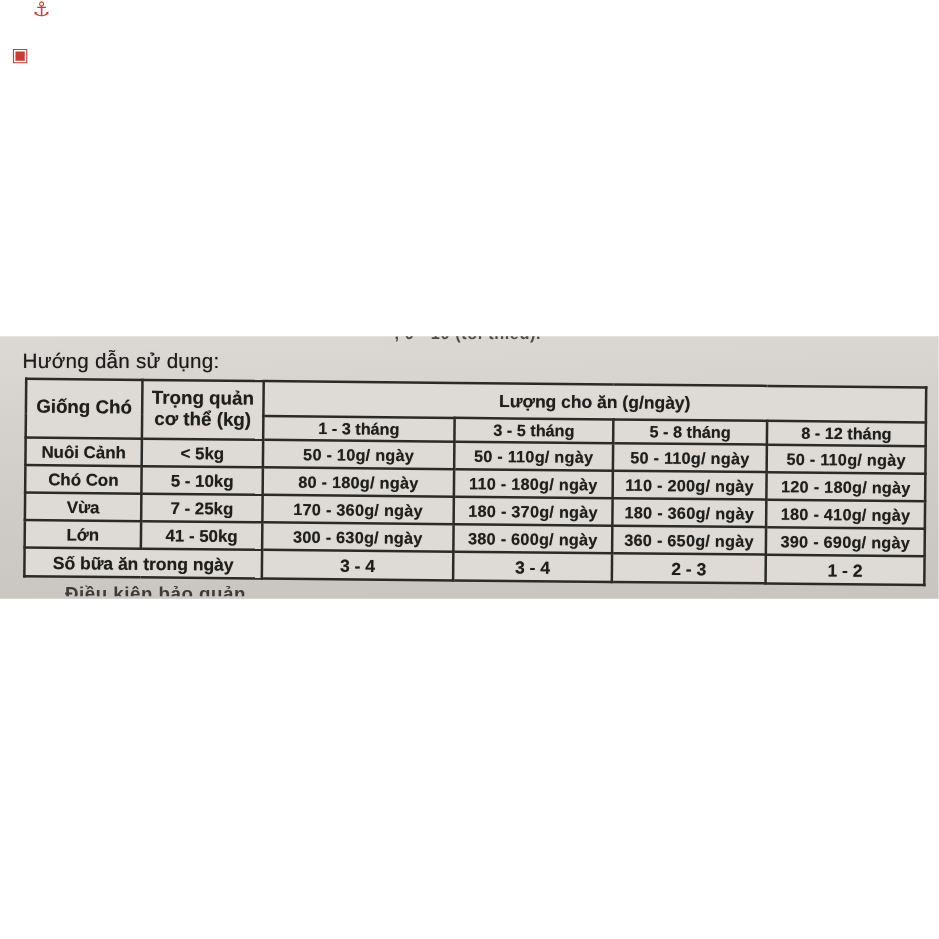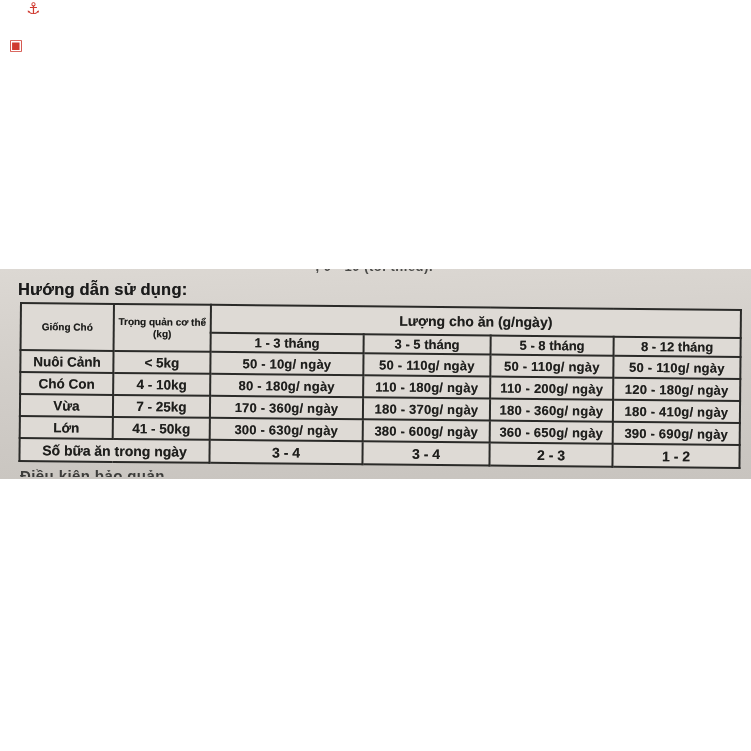--- a/index.html
+++ b/index.html
@@ -25,21 +25,21 @@
   
   .top-fragment{
     position:absolute;left:298px;top:0;height:9px;width:230px;overflow:hidden;
   }
   .top-fragment span{
     display:block;margin-top:-10px;
     font-size:13px;font-weight:700;color:#4a4a48;letter-spacing:.5px;white-space:nowrap;
   }
   .band-title{
     position:absolute;left:18px;top:11px;
-    font-size:16.5px;font-weight:700;color:#1b1b1b;letter-spacing:.2px;
+    font-size:16.5px;font-weight:400;color:#1b1b1b;letter-spacing:.2px;
     text-shadow:0 0 .6px rgba(27,27,27,.6);
     text-align:center;
   }
   
   .table-wrap{
     position:absolute;left:20px;top:33px;
     transform:rotate(.55deg);transform-origin:0 0;
   }
   table.guide{
     border-collapse:collapse;table-layout:fixed;width:720px;
@@ -48,33 +48,33 @@
   table.guide td,table.guide th{
     border:2px solid #2a2a28;
     background:#dedad5;
     text-align:center;vertical-align:middle;
     padding:0;color:#1e1e1c;font-weight:700;
   }
   .r-h1{height:28px;}
   .r-h2{height:19px;}
   .r-d{height:22px;}
   .r-last{height:23px;}
-  .fs-head{font-size:10px;line-height:1.12;}
+  .fs-head{font-size:15px;line-height:1.12;}
   .fs-span{font-size:14px;}
   .fs-month{font-size:13px;}
   .fs-breed{font-size:13.5px;margin-top:32px;}
   .fs-amount{font-size:13px;letter-spacing:.2px;}
   .fs-meals{font-size:14px;}
   
   .bottom-fragment{
     position:absolute;left:20px;top:198px;height:10px;width:420px;overflow:hidden;
   }
   .bottom-fragment span{
     display:block;
-    font-size:15px;font-weight:700;color:#3c3c3a;letter-spacing:.4px;white-space:nowrap;
+    font-size:15px;font-weight:700;color:#3c3c3a;letter-spacing:.4px;white-space:nowrap;margin-left:32px;
   }
 </style>
 </head>
 <body>
 
 <div class="stamp-anchor">⚓</div>
 <div class="stamp-seal">▣</div>
 
 <div class="photo-band">
 
@@ -109,21 +109,21 @@
       <tr class="r-d">
         <td class="fs-breed">Nuôi Cảnh</td>
         <td class="fs-breed">&lt; 5kg</td>
         <td class="fs-amount">50 - 10g/ ngày</td>
         <td class="fs-amount">50 - 110g/ ngày</td>
         <td class="fs-amount">50 - 110g/ ngày</td>
         <td class="fs-amount">50 - 110g/ ngày</td>
       </tr>
       <tr class="r-d">
         <td class="fs-breed">Chó Con</td>
-        <td class="fs-breed">4 - 10kg</td>
+        <td class="fs-breed">5 - 10kg</td>
         <td class="fs-amount">80 - 180g/ ngày</td>
         <td class="fs-amount">110 - 180g/ ngày</td>
         <td class="fs-amount">110 - 200g/ ngày</td>
         <td class="fs-amount">120 - 180g/ ngày</td>
       </tr>
       <tr class="r-d">
         <td class="fs-breed">Vừa</td>
         <td class="fs-breed">7 - 25kg</td>
         <td class="fs-amount">170 - 360g/ ngày</td>
         <td class="fs-amount">180 - 370g/ ngày</td>

